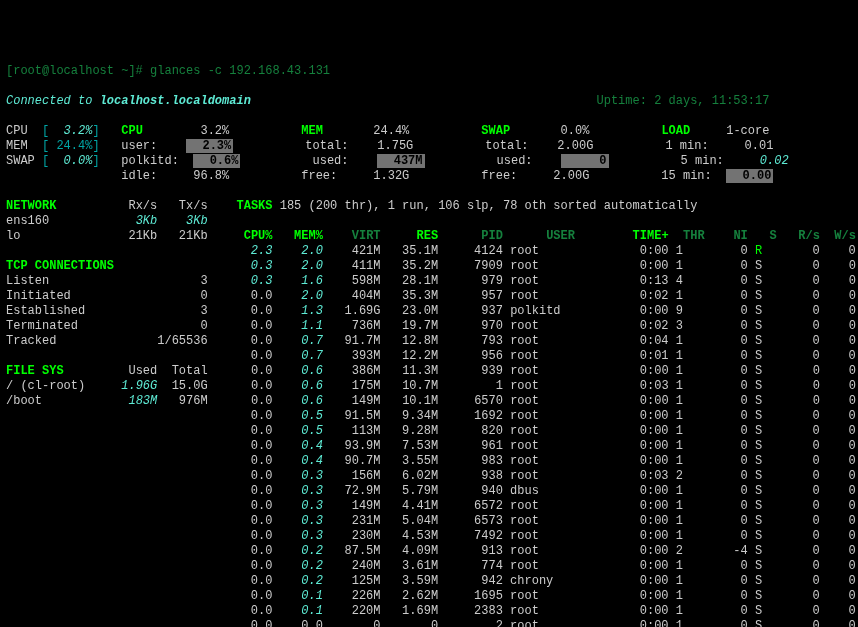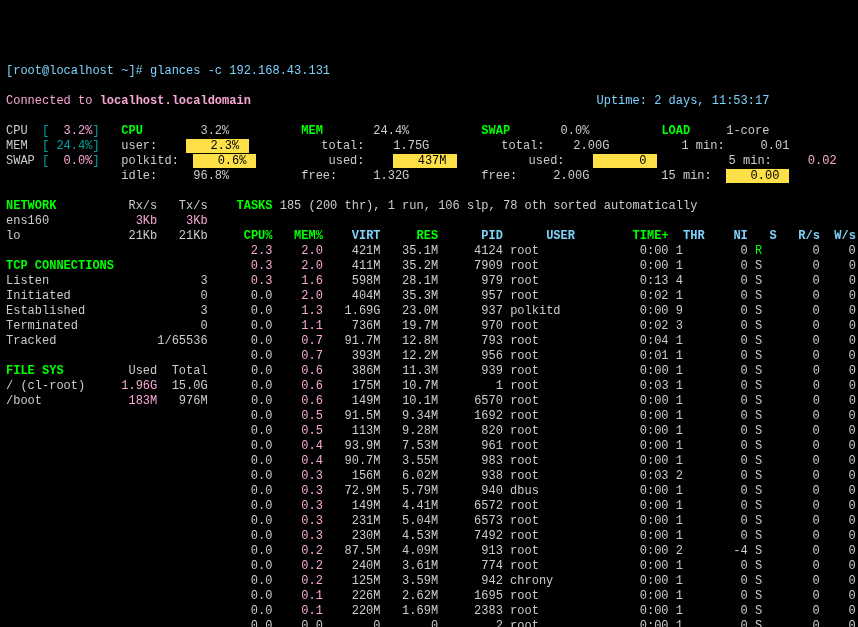--- a/index.html
+++ b/index.html
@@ -7,26 +7,26 @@
   color: #ccc;
   font-family: "Consolas", "Monaco", "Courier New", monospace;
   font-size: 12px;
   margin: 0;
   padding: 4px 6px;
   white-space: pre;
   line-height: 15px;
   width: 858px;
   box-sizing: border-box;
 }
-.white { color: #7dd3fc; }
+.white { color: #15803d; }
 .green { color: #00ff00; }
-.dgreen { color: #f9a8d4; }
+.dgreen { color: #5eead4; font-style: italic; }
 .cyan { color: #00a6a6; }
 .bold { font-weight: bold; }
-.hl { background-color: #fde047; color: #000; font-weight: normal; padding: 0 10px;}
+.hl { background-color: #737373; color: #000; font-weight: bold; padding: 0 2px;}
 </style>
 </head>
 <body>
 
 
 
 <div id="root"><span class="white">[root@localhost ~]# </span><span class="white">glances -c 192.168.43.131</span>
 
 <span class="dgreen">Connected to </span><span class="dgreen bold">localhost.localdomain</span>                                                <span class="white">Uptime: 2 days, 11:53:17</span>
 

